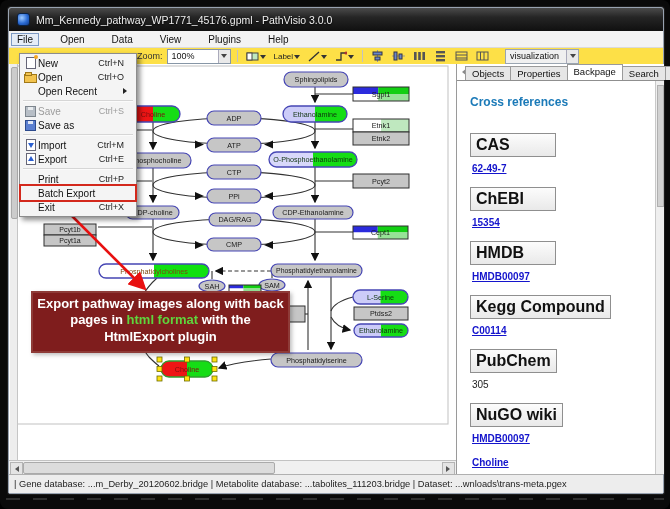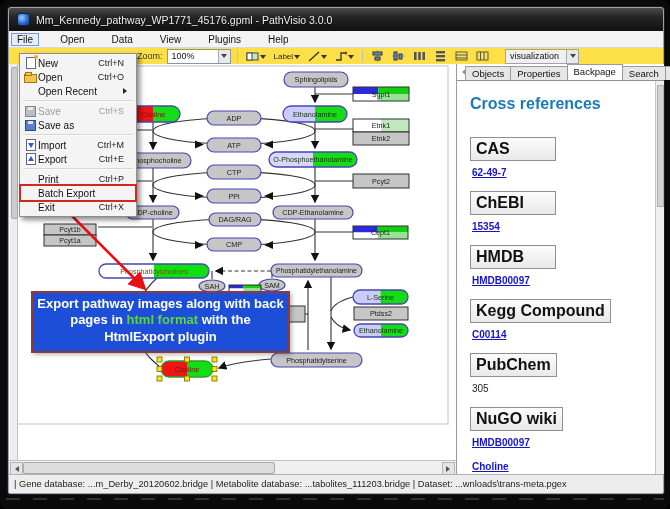--- a/index.html
+++ b/index.html
@@ -53,40 +53,40 @@
            border-top:1px solid #c2c2c2;}
   .hscroll .arrow{position:absolute;top:1px;width:11px;height:11px;background:#e4e4e4;
            border:1px solid #b4b4b4;display:flex;align-items:center;justify-content:center;}
   .hscroll .arrow.left{left:1px;} .hscroll .arrow.right{right:1px;}
   .tri-l{border:3px solid transparent;border-right:4px solid #555;margin-right:2px;}
   .tri-r{border:3px solid transparent;border-left:4px solid #555;margin-left:2px;}
   .hscroll .thumb{position:absolute;left:14px;top:1px;width:250px;height:10px;background:#dcdcdc;
            border:1px solid #aaa;border-radius:2px;}
   
   .annotation{position:absolute;left:22px;top:227px;width:251px;height:52px;z-index:20;
-              background:#1d4ed8;border:2px solid #8e3b38;color:#fff;font-weight:bold;
+              background:#7f1d1d;border:2px solid #8e3b38;color:#fff;font-weight:bold;
               font-size:13px;line-height:1.26;text-align:center;padding:3px 2px;
               box-shadow:2px 2px 4px rgba(0,0,0,.25);}
   .annotation .em{color:#5fd53d;}
   
   .rpanel{position:absolute;left:447px;top:0;width:207px;height:410px;background:#fff;
           border-left:1px solid #9a9a9a;}
   .collapse-arrow{position:absolute;left:1px;top:4px;width:0;height:0;
           border:4px solid transparent;border-right:5px solid #8a8a8a;}
   .tabs{position:absolute;left:8px;top:1px;right:0;height:15px;display:flex;align-items:flex-end;}
   .tab{font-size:9.5px;color:#111;background:#e6e6e6;border:1px solid #9a9a9a;border-bottom:none;
        padding:1px 6px 1px 6px;margin-right:-1px;height:11px;}
   .tab.active{background:#fff;height:13px;position:relative;z-index:2;}
   .rcontent{position:absolute;left:0;top:16px;right:0;bottom:0;background:#fff;
             border-top:1px solid #8f8f8f;padding:8px 14px 0 13px;overflow:hidden;}
   .rscroll{position:absolute;right:0;top:17px;bottom:0;width:8px;background:#efefef;
            border-left:1px solid #c9c9c9;}
   .rscroll .thumb{position:absolute;left:1px;top:4px;width:5px;height:120px;background:#d2d2d2;
            border:1px solid #b0b0b0;}
-  .xref-heading{color:#1b7ab8;font-weight:bold;font-size:16px;margin:6px 0 24px 0;}
+  .xref-heading{color:#1b7ab8;font-weight:bold;font-size:12px;margin:6px 0 24px 0;}
   .xhead{display:inline-block;min-width:74px;background:linear-gradient(#fcfcfc,#e9e9e9);
          border:1px solid #8f8f8f;font-weight:bold;font-size:16px;color:#111;
          padding:2px 5px;margin:0 0 6px 0;}
   .xval{font-size:10px;color:#222;margin:0 0 13px 2px;}
   a.xlink{display:block;font-size:10px;font-weight:bold;color:#1414cc;
           text-decoration:underline;margin:0 0 13px 2px;}
   
   .statusbar{position:absolute;left:0;right:0;top:466px;height:18px;background:#ededed;
              border-top:1px solid #b0b0b0;font-size:9.3px;color:#222;line-height:18px;
              padding:0 5px;white-space:nowrap;overflow:hidden;}

